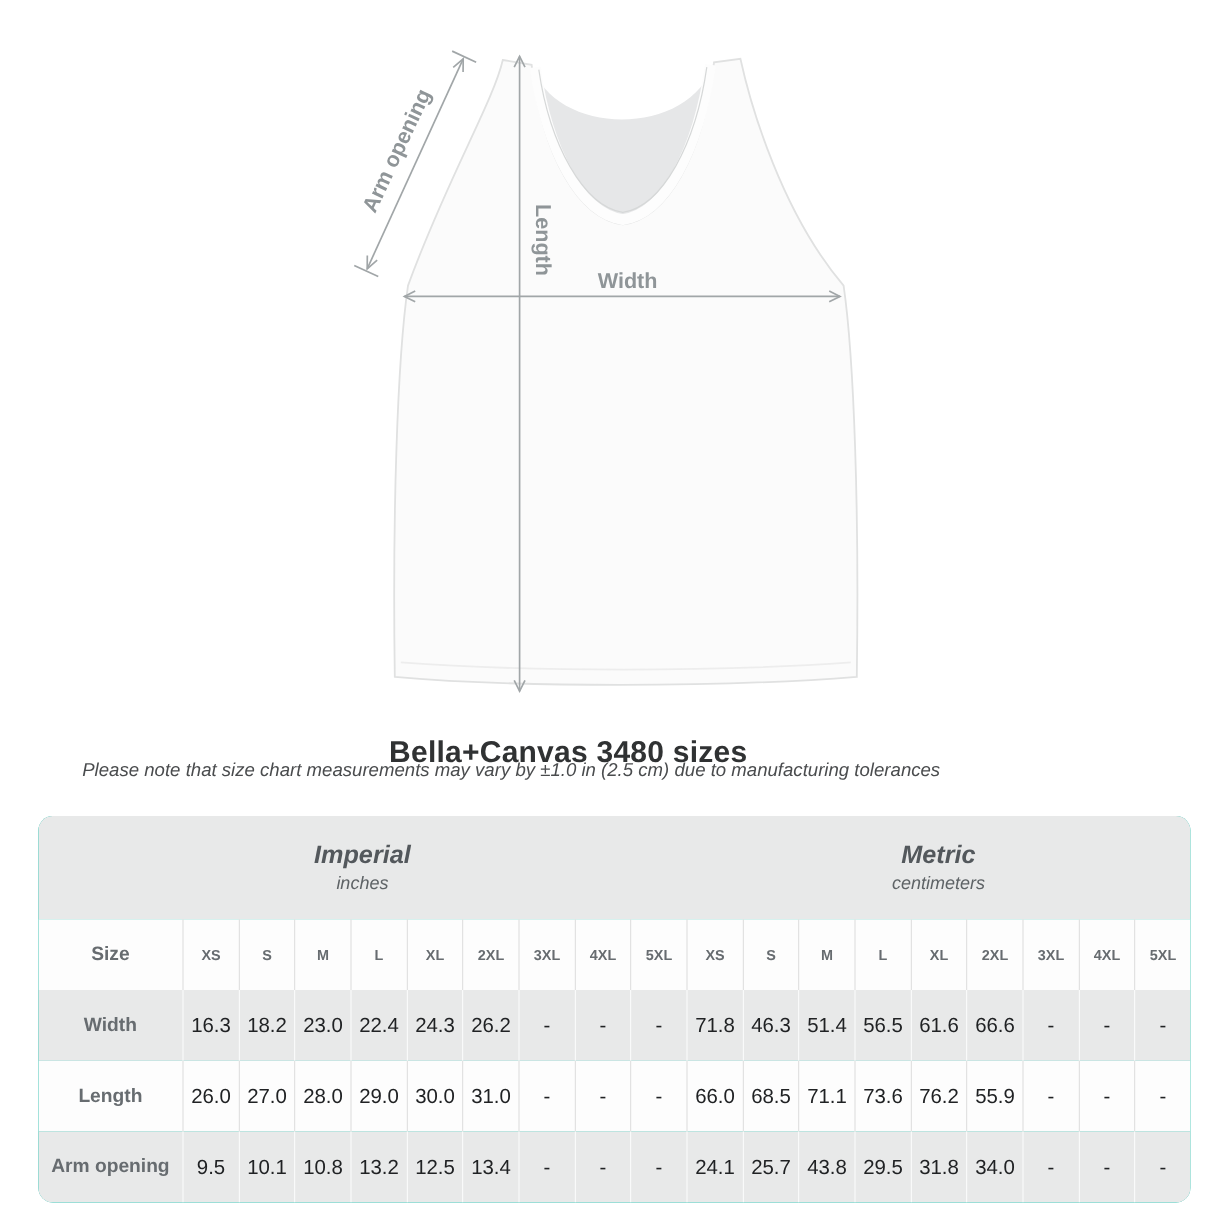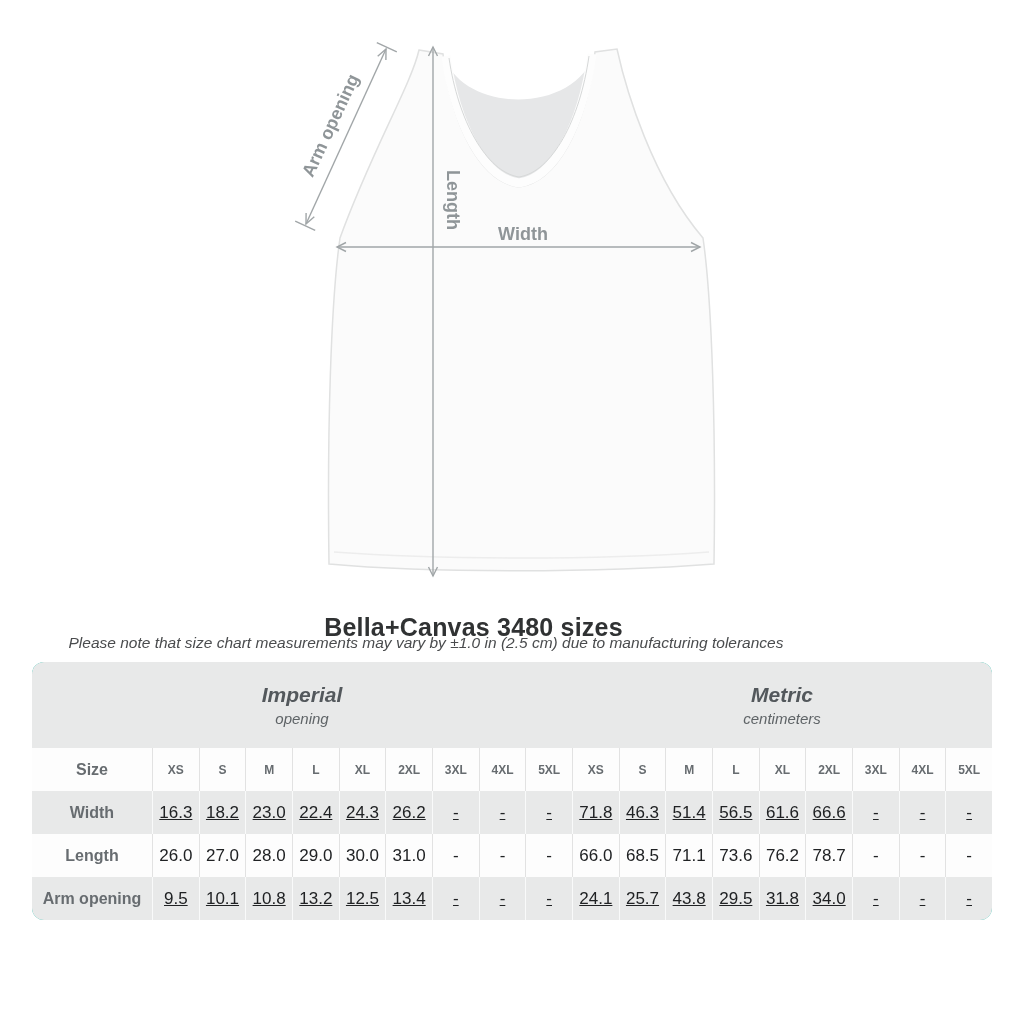--- a/index.html
+++ b/index.html
@@ -5,36 +5,36 @@
   html,body{margin:0;padding:0;background:#ffffff;}
   .stage{position:relative;width:1024px;height:1024px;background:#ffffff;overflow:hidden;
          font-family:"Liberation Sans",sans-serif;}
   .diagram{position:absolute;top:0;left:0;}
 
   .page-title{position:absolute;top:596px;left:0;width:851px;text-align:center;
               font-size:25px;font-weight:bold;color:#303233;letter-spacing:.2px;margin-left:48px;}
   .page-note{position:absolute;top:634px;left:0;width:852px;text-align:center;
              font-size:15.5px;font-style:italic;color:#4a4c4e;}
 
-  .size-table{position:absolute;top:662px;left:32px;width:960px;border-radius:12px;
+  .size-table{position:absolute;top:680px;left:32px;width:960px;border-radius:12px;
               overflow:hidden;background:#14b8a6;}
   .t-row{display:grid;grid-template-columns:120px repeat(18,1fr);}
   .group-row{height:86px;background:#e8e9e9;}
   .group-cell{display:flex;flex-direction:column;align-items:center;justify-content:center;gap:3px;}
   .group-imperial{grid-column:1/11;}
   .group-metric{grid-column:11/20;}
   .group-name{font-size:21px;font-weight:bold;font-style:italic;color:#53585c;}
   .group-unit{font-size:15px;font-style:italic;color:#5e6366;}
 
-  .body-row{height:43px;}
+  .body-row{height:59px;}
   .row-white{background:#fdfdfd;}
   .row-gray{background:#e8e9e9;}
   .cell{display:flex;align-items:center;justify-content:center;}
   .row-white .cell + .cell{border-left:1px solid #e2e2e2;}
-  .row-gray .cell + .cell{border-left:1px solid rgba(255,255,255,0.75);text-decoration:underline;}
+  .row-gray .cell + .cell{border-left:1px solid rgba(255,255,255,0.75);}
   .label-cell{font-size:16px;font-weight:bold;color:#676c70;}
   .size-cell{font-size:12px;font-weight:bold;color:#676c70;}
   .value-cell{font-size:17px;color:#202224;}
 
   .garment-body{fill:#fbfbfb;stroke:#e0e1e1;stroke-width:1.5;}
   .garment-back{fill:#e6e7e8;}
   .neck-band{fill:none;stroke:#fdfdfd;stroke-width:9;}
   .neck-seam{fill:none;stroke:#d6d8d8;stroke-width:1;}
   .hem-line{fill:none;stroke:#ededed;stroke-width:1.5;}
   .dim{stroke:#a1a6a8;stroke-width:1.4;fill:none;}
@@ -94,21 +94,21 @@
   </svg>
 
   <h1 class="page-title">Bella+Canvas 3480 sizes</h1>
   <div class="page-note">Please note that size chart measurements may vary by ±1.0 in (2.5 cm) due to manufacturing tolerances</div>
 
   <div class="size-table">
 
     <div class="t-row group-row">
       <div class="group-cell group-imperial">
         <div class="group-name">Imperial</div>
-        <div class="group-unit">opening</div>
+        <div class="group-unit">inches</div>
       </div>
       <div class="group-cell group-metric">
         <div class="group-name">Metric</div>
         <div class="group-unit">centimeters</div>
       </div>
     </div>
 
     <div class="t-row body-row row-white">
       <div class="cell label-cell">Size</div>
       <div class="cell size-cell">XS</div>
@@ -162,21 +162,21 @@
       <div class="cell value-cell">30.0</div>
       <div class="cell value-cell">31.0</div>
       <div class="cell value-cell">-</div>
       <div class="cell value-cell">-</div>
       <div class="cell value-cell">-</div>
       <div class="cell value-cell">66.0</div>
       <div class="cell value-cell">68.5</div>
       <div class="cell value-cell">71.1</div>
       <div class="cell value-cell">73.6</div>
       <div class="cell value-cell">76.2</div>
-      <div class="cell value-cell">78.7</div>
+      <div class="cell value-cell">55.9</div>
       <div class="cell value-cell">-</div>
       <div class="cell value-cell">-</div>
       <div class="cell value-cell">-</div>
     </div>
 
     <div class="t-row body-row row-gray">
       <div class="cell label-cell">Arm opening</div>
       <div class="cell value-cell">9.5</div>
       <div class="cell value-cell">10.1</div>
       <div class="cell value-cell">10.8</div>

